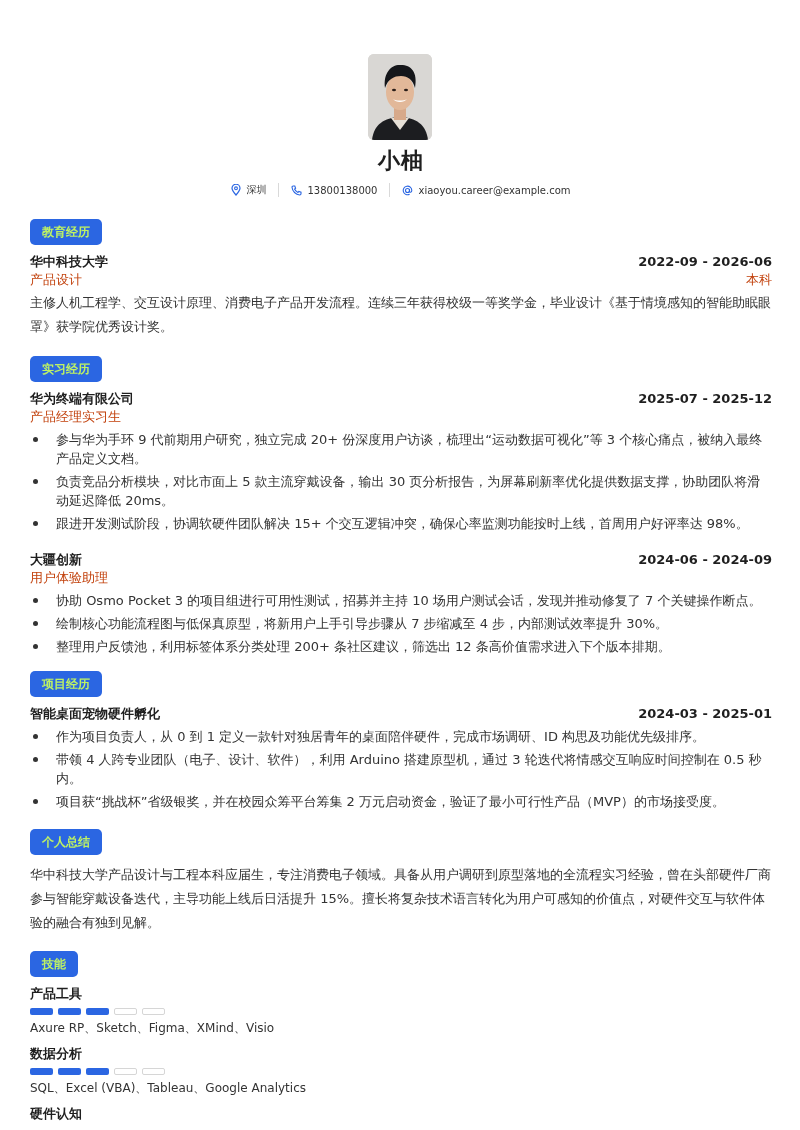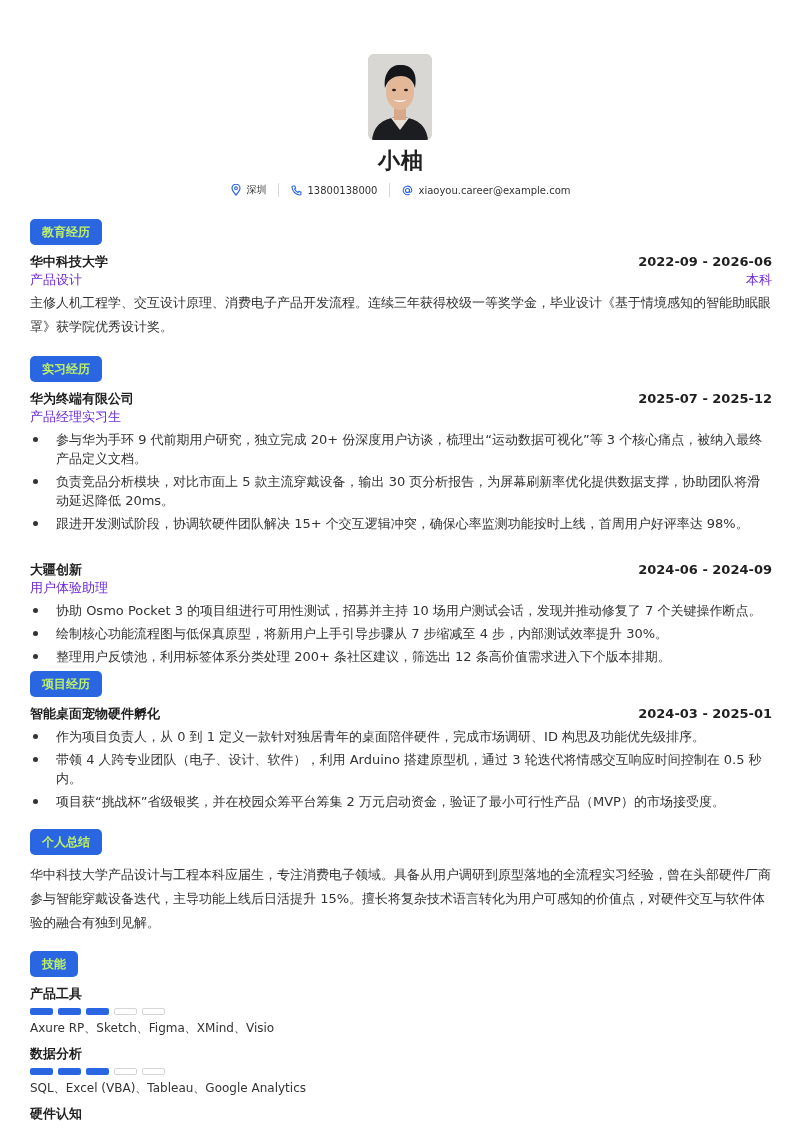--- a/index.html
+++ b/index.html
@@ -34,21 +34,21 @@
     
     .badge {
       display: inline-block; background: #2b66e2; color: #bef264;
       font-size: 12px; font-weight: bold; border-radius: 5px;
       padding: 0 12px; height: 26px; line-height: 26px;
     }
     .section { position: absolute; left: 0; width: 742px; }
     .row { display: flex; justify-content: space-between; align-items: baseline; }
     .org { font-size: 13px; font-weight: bold; color: #1f1f1f; line-height: 18px; }
     .date { font-size: 13px; font-weight: bold; color: #1f1f1f; line-height: 18px; }
-    .sub { font-size: 13px; color: #6d28d9; line-height: 18px; }
+    .sub { font-size: 13px; color: #c2410c; line-height: 18px; }
     .para { font-size: 13px; color: #333; line-height: 24px; }
     ul.bullets { list-style: none; }
     ul.bullets li {
       position: relative; padding-left: 26px; font-size: 13px; line-height: 19px; color: #333;
       margin-top: 4px;
     }
     ul.bullets li::before {
       content: ""; position: absolute; left: 3px; top: 7px; width: 5px; height: 5px;
       border-radius: 50%; background: #333;
     }
@@ -135,21 +135,21 @@
         <span class="org">华为终端有限公司</span>
         <span class="date">2025-07 - 2025-12</span>
       </div>
       <div class="sub">产品经理实习生</div>
       <ul class="bullets">
         <li>参与华为手环 9 代前期用户研究，独立完成 20+ 份深度用户访谈，梳理出“运动数据可视化”等 3 个核心痛点，被纳入最终产品定义文档。</li>
         <li>负责竞品分析模块，对比市面上 5 款主流穿戴设备，输出 30 页分析报告，为屏幕刷新率优化提供数据支撑，协助团队将滑动延迟降低 20ms。</li>
         <li>跟进开发测试阶段，协调软硬件团队解决 15+ 个交互逻辑冲突，确保心率监测功能按时上线，首周用户好评率达 98%。</li>
       </ul>
     </div>
-    <div class="entry" style="margin-top:28px;">
+    <div class="entry" style="margin-top:18px;">
       <div class="row">
         <span class="org">大疆创新</span>
         <span class="date">2024-06 - 2024-09</span>
       </div>
       <div class="sub">用户体验助理</div>
       <ul class="bullets">
         <li>协助 Osmo Pocket 3 的项目组进行可用性测试，招募并主持 10 场用户测试会话，发现并推动修复了 7 个关键操作断点。</li>
         <li>绘制核心功能流程图与低保真原型，将新用户上手引导步骤从 7 步缩减至 4 步，内部测试效率提升 30%。</li>
         <li>整理用户反馈池，利用标签体系分类处理 200+ 条社区建议，筛选出 12 条高价值需求进入下个版本排期。</li>
       </ul>

